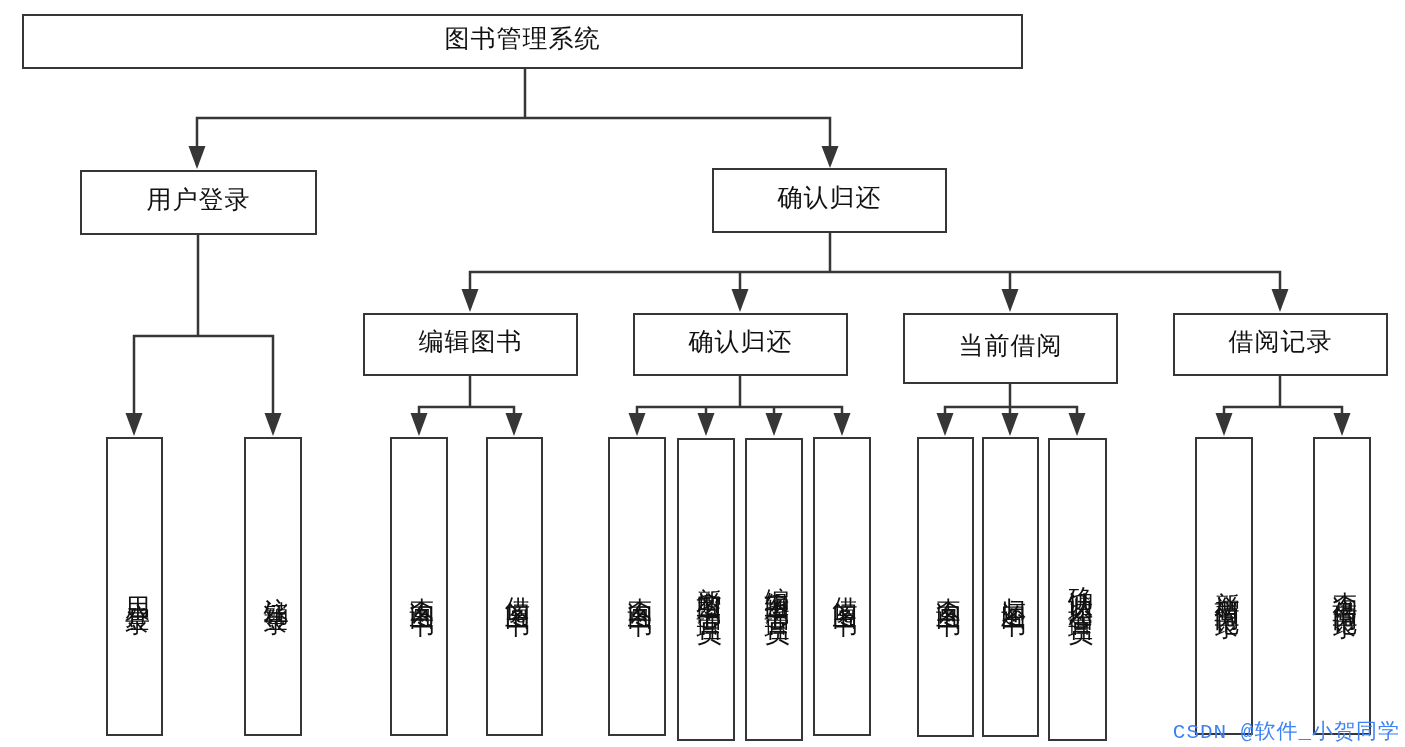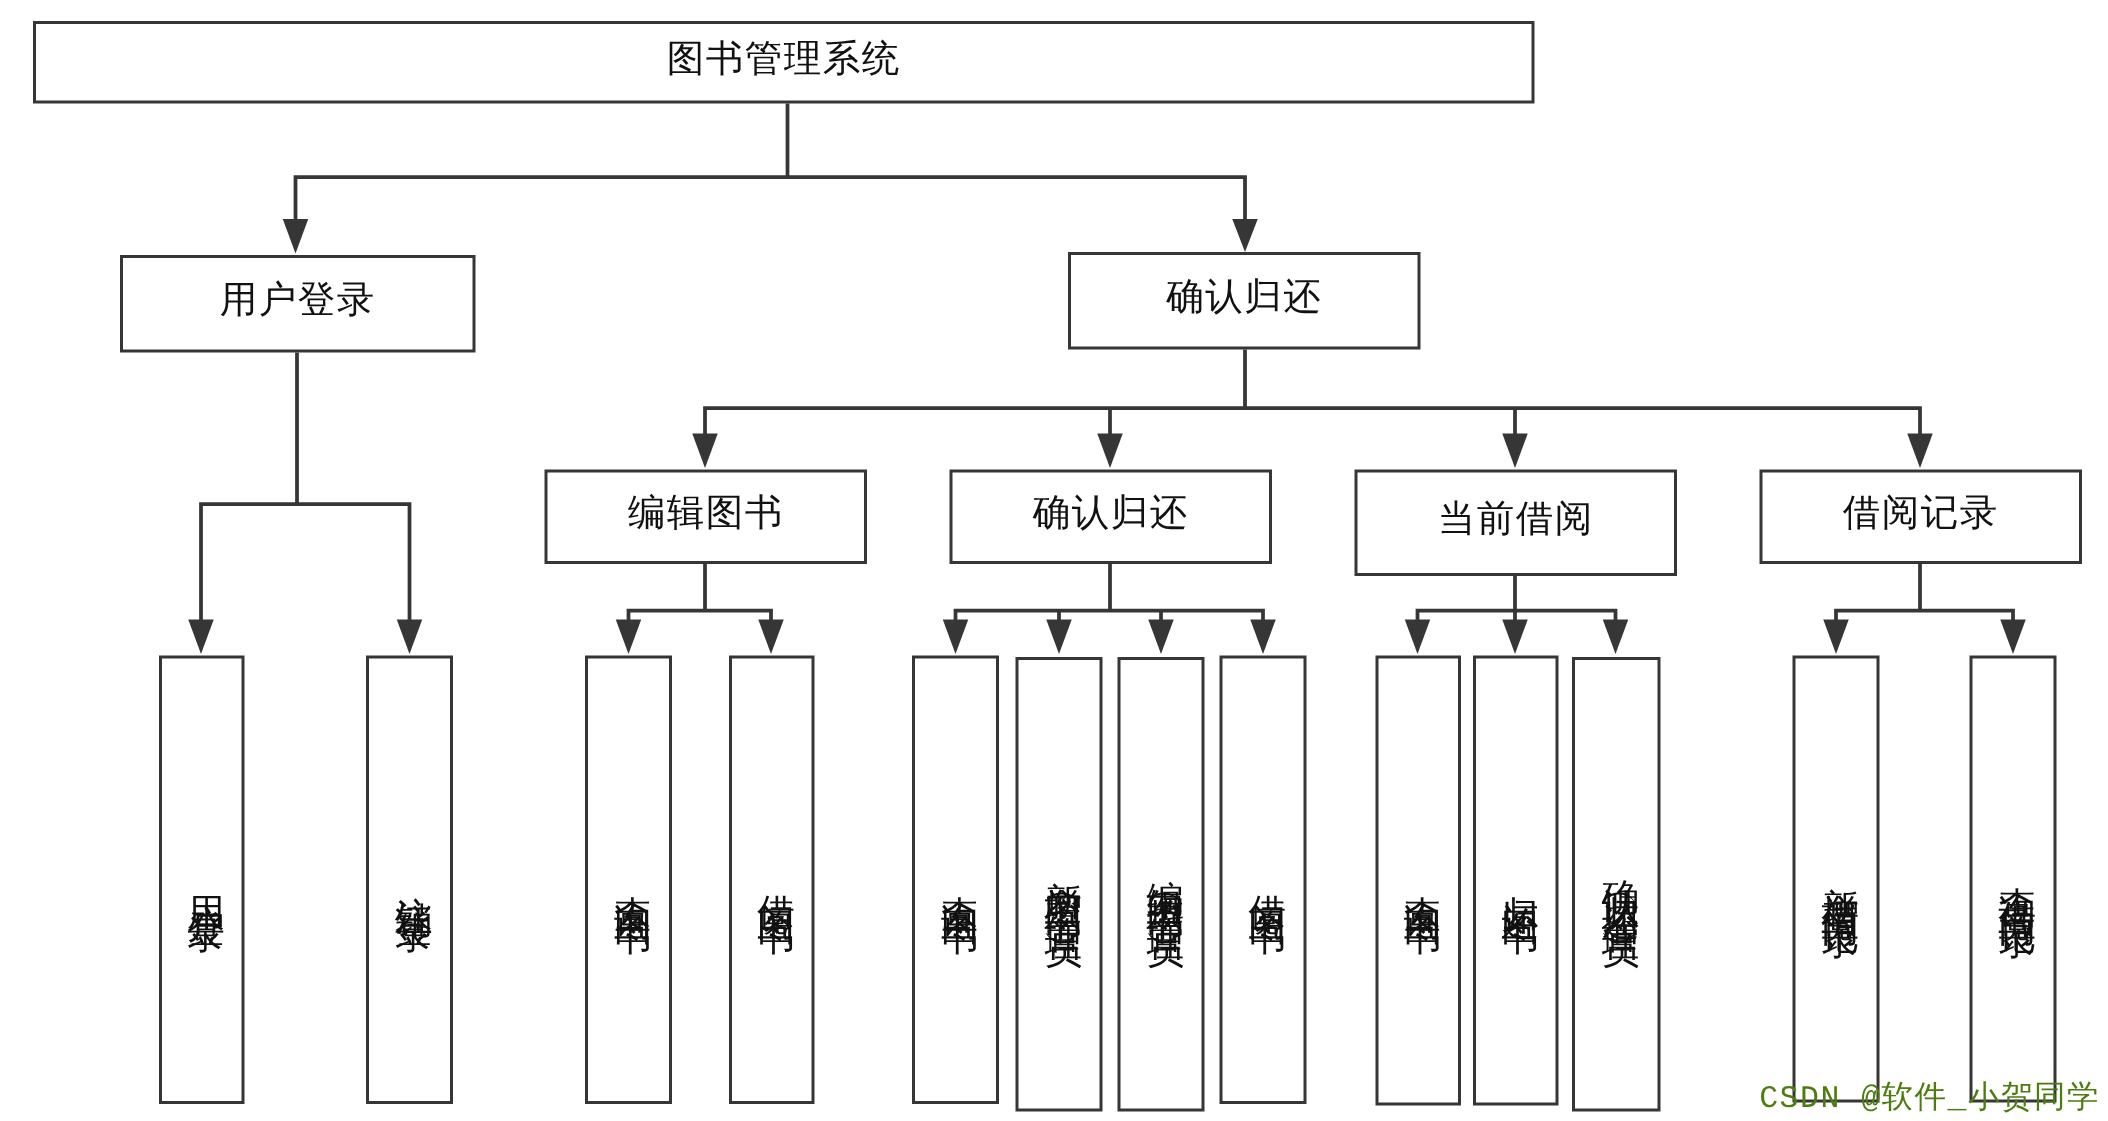--- a/index.html
+++ b/index.html
@@ -56,21 +56,21 @@
   .l-d2 { left: 982px;  top: 437px; width: 57px; height: 300px; }
   .l-d3 { left: 1048px; top: 438px; width: 59px; height: 303px; }
   .l-e1 { left: 1195px; top: 437px; width: 58px; height: 298px; }
   .l-e2 { left: 1313px; top: 437px; width: 58px; height: 298px; }
   .watermark {
     position: absolute;
     right: 5px;
     bottom: 2px;
     font-size: 21px;
     letter-spacing: 1px;
-    color: #4d7c0f;
+    color: #3b82f6;
     white-space: nowrap;
   }
 </style>
 </head>
 <body>
 
 <div class="canvas">
 
   <svg class="connectors" viewBox="0 0 1405 747" xmlns="http://www.w3.org/2000/svg">
     <g stroke="#363636" stroke-width="2.5" fill="none" stroke-linecap="square">

